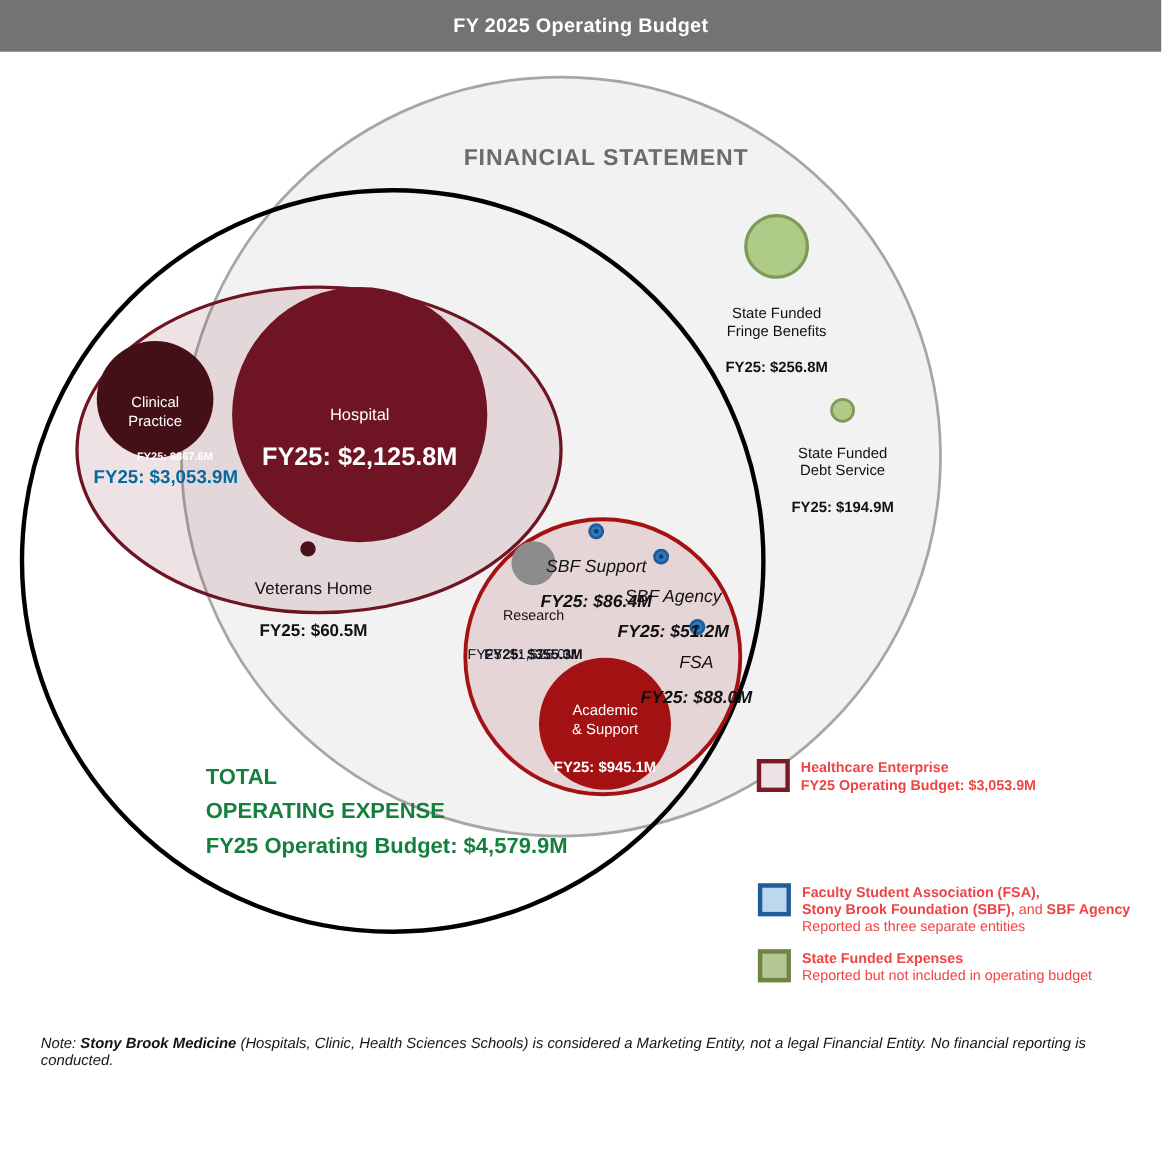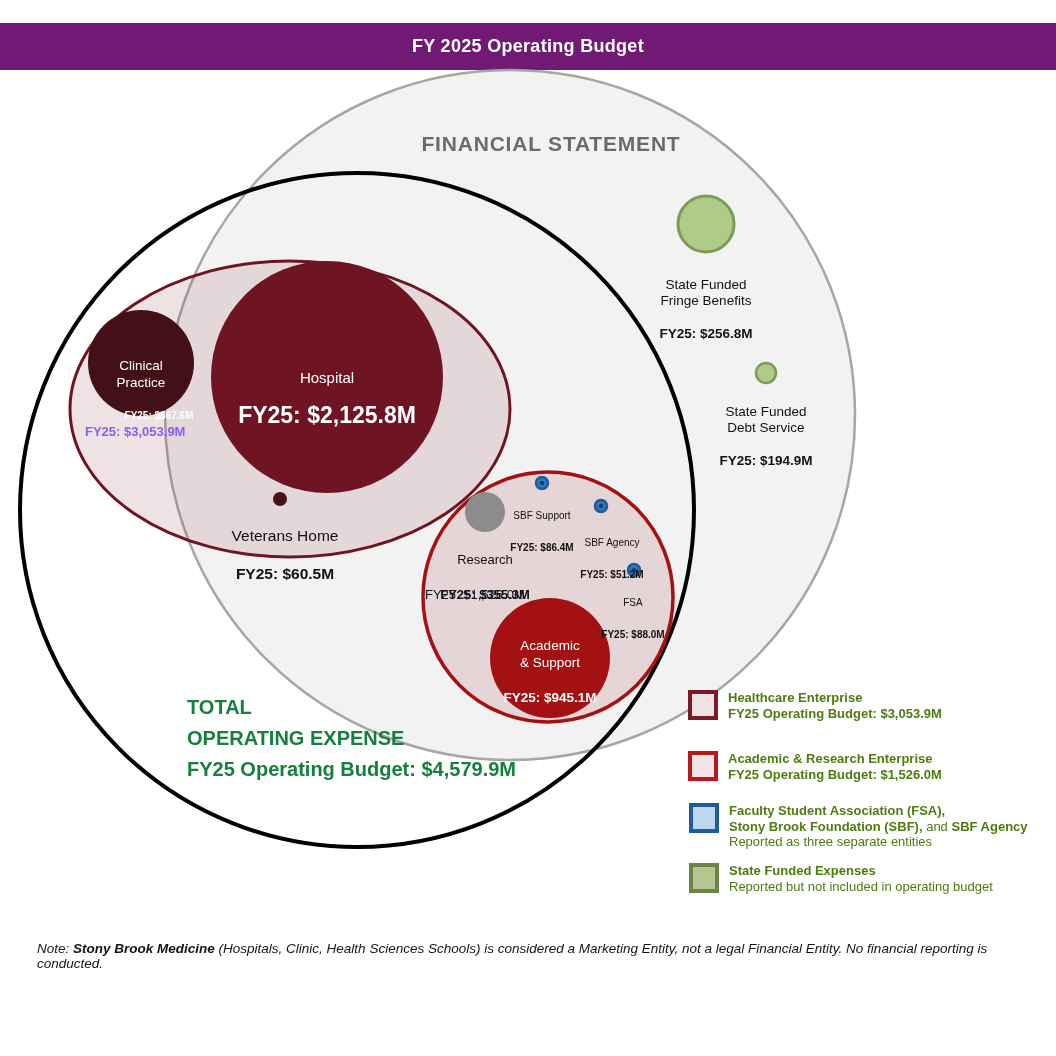--- a/index.html
+++ b/index.html
@@ -1,47 +1,47 @@
 <!DOCTYPE html>
 <html><head>
 <meta charset="utf-8">
 <style>
   html,body{margin:0;padding:0;background:#fff;}
   body{width:1056px;height:1056px;font-family:"Liberation Sans",sans-serif;-webkit-font-smoothing:antialiased;}
   #page{width:1056px;height:1056px;position:relative;overflow:hidden;background:#fff;}
-  #header{position:absolute;left:0;top:0;width:1056px;height:47px;background:#701a75;display:flex;align-items:center;justify-content:center;margin-top:23px;}
+  #header{position:absolute;left:0;top:0;width:1056px;height:47px;background:#737373;display:flex;align-items:center;justify-content:center;}
   #header .title{color:#fff;font-size:18px;font-weight:bold;letter-spacing:.3px;}
   #canvas{position:absolute;left:0;top:47px;width:1056px;height:1042px;}
   #shapes{position:absolute;left:0;top:0;}
   .lbl{position:absolute;text-align:center;transform:translateX(-50%);white-space:pre-line;color:#111;}
   .lbl.leftal{transform:none;text-align:left;}
   .name{font-weight:normal;}
   .val{font-weight:bold;}
   .white{color:#fff;}
   #fs-label{font-size:21px;font-weight:bold;color:#6B6B6B;letter-spacing:.8px;}
   #hospital-label .name{font-size:15px;line-height:19px;}
   #hospital-label .val{font-size:23px;line-height:21px;}
   #clinical-label .name{font-size:13.5px;line-height:17px;}
   #clinical-label .val{font-size:10px;line-height:14px;margin-left:36px;}
-  #healthcare-value{font-size:13px;font-weight:bold;color:#8b5cf6;}
+  #healthcare-value{font-size:17px;font-weight:bold;color:#0369a1;}
   #veterans-label .name,#veterans-label .val{font-size:15.5px;line-height:20px;}
   #research-label .name,#research-label .val{font-size:13px;line-height:16.5px;}
-  .tiny .name,.tiny .val{font-size:10px;line-height:14px;}
+  .tiny .name,.tiny .val{font-size:16px;line-height:14px;font-style:italic;}
   #academic-value{font-size:13px;font-weight:normal;color:#0f172a;}
   #acadsup-label .name{font-size:13.5px;line-height:17px;}
   #acadsup-label .val{font-size:13.5px;line-height:17px;}
   .green-lbl .name,.green-lbl .val{font-size:13.5px;line-height:15.5px;}
   #total-label{font-size:20px;font-weight:bold;line-height:31px;color:#15803d;white-space:pre-line;}
   .legend-item{position:absolute;display:flex;align-items:flex-start;}
   .sw{width:30px;height:30px;box-sizing:border-box;flex:0 0 30px;}
   .sw1{background:#EFE2E4;border:4px solid #7A1A28;}
   .sw2{background:#F5E3E3;border:4px solid #B11B1B;}
   .sw3{background:#BDD7EE;border:4px solid #1F5C99;}
   .sw4{background:#B5C693;border:4px solid #6E8445;}
-  .legend-text{margin-left:10px;font-size:13px;line-height:15.5px;color:#4d7c0f;}
+  .legend-text{margin-left:10px;font-size:13px;line-height:15.5px;color:#ef4444;}
   .legend-text .b{font-weight:bold;}
   .legend-text .r{font-weight:normal;}
   #note{position:absolute;left:37px;top:894px;width:990px;font-size:13.5px;font-style:italic;color:#141414;}
   #note .u{}
   #note .b{font-weight:bold;}
 </style>
 </head>
 <body>
 
 <div id="page">
@@ -150,27 +150,20 @@
     </div>
 
     <div class="legend-item" style="left:688px;top:643px;">
       <div class="sw sw1"></div>
       <div class="legend-text">
         <div class="b">Healthcare Enterprise</div>
         <div class="b">FY25 Operating Budget: $3,053.9M</div>
       </div>
     </div>
 
-    <div class="legend-item" style="left:688px;top:704px;">
-      <div class="sw sw2"></div>
-      <div class="legend-text">
-        <div class="b">Academic &amp; Research Enterprise</div>
-        <div class="b">FY25 Operating Budget: $1,526.0M</div>
-      </div>
-    </div>
 
     <div class="legend-item" style="left:689px;top:756px;">
       <div class="sw sw3"></div>
       <div class="legend-text">
         <div class="b">Faculty Student Association (FSA),</div>
         <div><span class="b">Stony Brook Foundation (SBF),</span><span class="r"> and </span><span class="b">SBF Agency</span></div>
         <div class="r">Reported as three separate entities</div>
       </div>
     </div>
 

